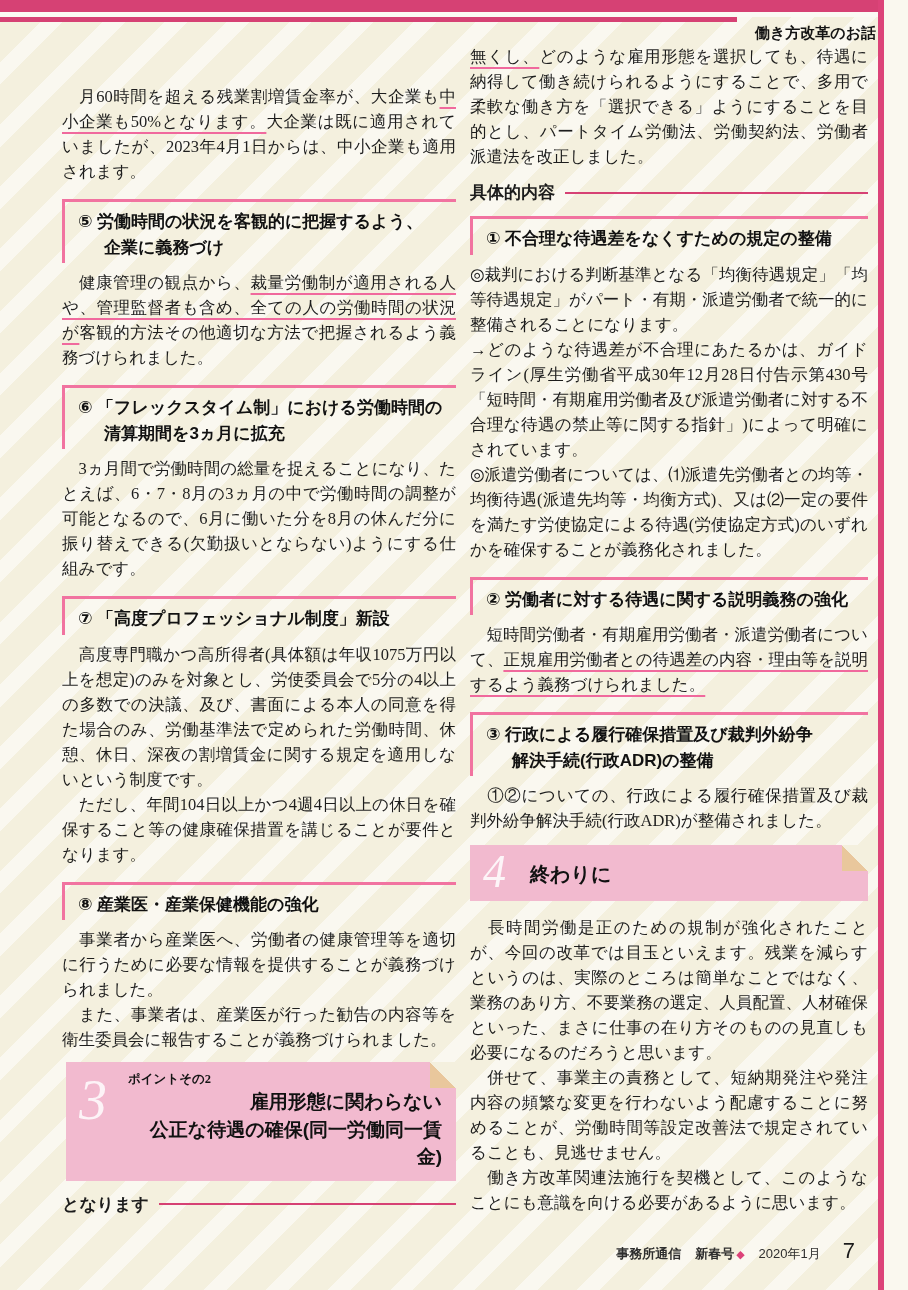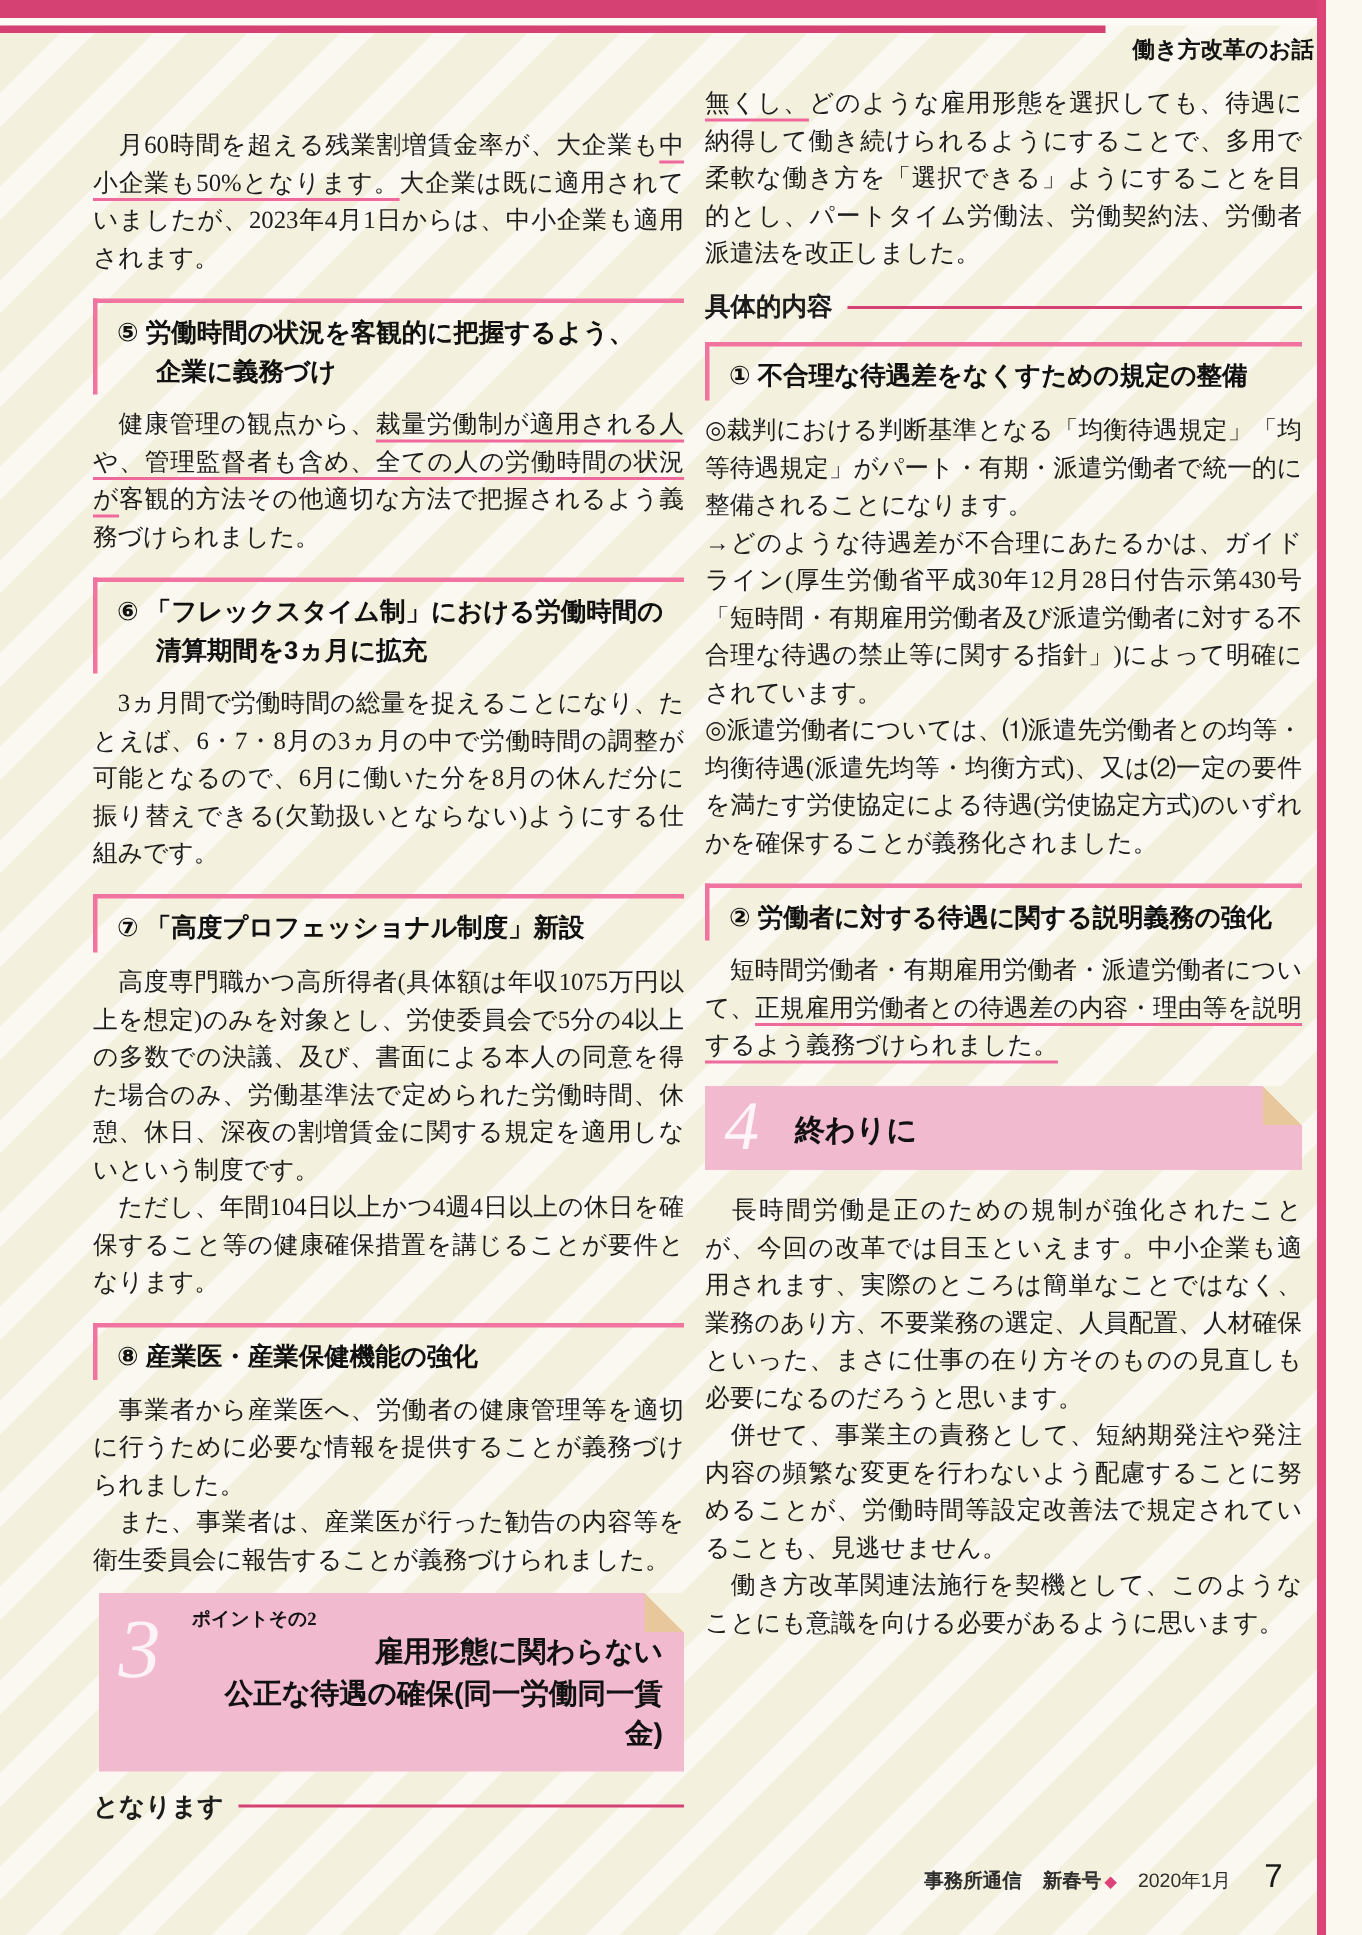--- a/index.html
+++ b/index.html
@@ -11,21 +11,21 @@
           rgba(255,255,255,0.55) 0 16px, rgba(255,255,255,0) 16px 44px);}
   .page-edge{position:absolute;top:0;right:0;width:24px;height:1290px;background:#faf8ef;}
   .vline{position:absolute;top:0;right:24px;width:6px;height:1290px;background:#dc4379;}
   .topbar{position:absolute;top:0;left:0;width:908px;height:12px;background:#d64174;}
   .topgap{position:absolute;top:12px;left:0;width:908px;height:5px;background:#fbfaf4;}
   .topline{position:absolute;top:17px;left:0;width:737px;height:5px;background:#d64174;}
   .header-tag{position:absolute;top:24px;right:32px;font-size:15px;font-weight:bold;color:#141414;}
 
   .col{position:absolute;}
   .col-left{left:62px;top:84px;width:394px;}
-  .col-right{left:470px;top:56px;width:398px;}
+  .col-right{left:470px;top:44px;width:398px;}
 
   .sec-head{border-top:3px solid #f173a0;border-left:3px solid #f173a0;
             padding:7px 0 3px 13px;font-weight:bold;font-size:17px;line-height:1.5;
             margin:0 0 7px 0;color:#111;}
   .head-indent{padding-left:26px;}
   section{margin-bottom:15px;}
   p.body{margin:0;font-family:"Liberation Serif","DejaVu Serif",serif;
          font-size:16.5px;line-height:25px;text-align:justify;color:#1d1d1d;}
   .em{text-decoration:underline;text-decoration-color:#f0699d;
       text-decoration-thickness:2px;text-underline-offset:5px;}
@@ -129,28 +129,35 @@
       <p class="body"><span>◎裁判における判断基準となる「均衡待遇規定」「均等待遇規定」がパート・有期・派遣労働者で統一的に整備されることになります。</span></p>
       <p class="body"><span>→どのような待遇差が不合理にあたるかは、ガイドライン(厚生労働省平成30年12月28日付告示第430号「短時間・有期雇用労働者及び派遣労働者に対する不合理な待遇の禁止等に関する指針」)によって明確にされています。</span></p>
       <p class="body"><span>◎派遣労働者については、⑴派遣先労働者との均等・均衡待遇(派遣先均等・均衡方式)、又は⑵一定の要件を満たす労使協定による待遇(労使協定方式)のいずれかを確保することが義務化されました。</span></p>
     </section>
 
     <section>
       <div class="sec-head">② 労働者に対する待遇に関する説明義務の強化</div>
       <p class="body"><span>　短時間労働者・有期雇用労働者・派遣労働者について、</span><span class="em">正規雇用労働者との待遇差の内容・理由等を説明するよう義務づけられました。</span></p>
     </section>
 
+    <section style="margin-bottom:12px;">
+      <div class="sec-head">
+        <div>③ 行政による履行確保措置及び裁判外紛争</div>
+        <div class="head-indent">解決手続(行政ADR)の整備</div>
+      </div>
+      <p class="body"><span>　①②についての、行政による履行確保措置及び裁判外紛争解決手続(行政ADR)が整備されました。</span></p>
+    </section>
 
     <div class="closing-box">
       <span class="big-num">4</span>
       <div class="fold"></div>
       <div class="cb-title">終わりに</div>
     </div>
 
-    <p class="body"><span>　長時間労働是正のための規制が強化されたことが、今回の改革では目玉といえます。中小企業も適用されます、実際のところは簡単なことではなく、業務のあり方、不要業務の選定、人員配置、人材確保といった、まさに仕事の在り方そのものの見直しも必要になるのだろうと思います。</span></p>
+    <p class="body"><span>　長時間労働是正のための規制が強化されたことが、今回の改革では目玉といえます。残業を減らすというのは、実際のところは簡単なことではなく、業務のあり方、不要業務の選定、人員配置、人材確保といった、まさに仕事の在り方そのものの見直しも必要になるのだろうと思います。</span></p>
     <p class="body"><span>　併せて、事業主の責務として、短納期発注や発注内容の頻繁な変更を行わないよう配慮することに努めることが、労働時間等設定改善法で規定されていることも、見逃せません。</span></p>
     <p class="body"><span>　働き方改革関連法施行を契機として、このようなことにも意識を向ける必要があるように思います。</span></p>
   </div>
 
   <div class="footer">
     <span class="f-bold">事務所通信</span>
     <span class="f-bold">新春号</span>
     <span class="f-diamond">◆</span>
     <span class="f-date">2020年1月</span>
     <span class="f-page">7</span>

